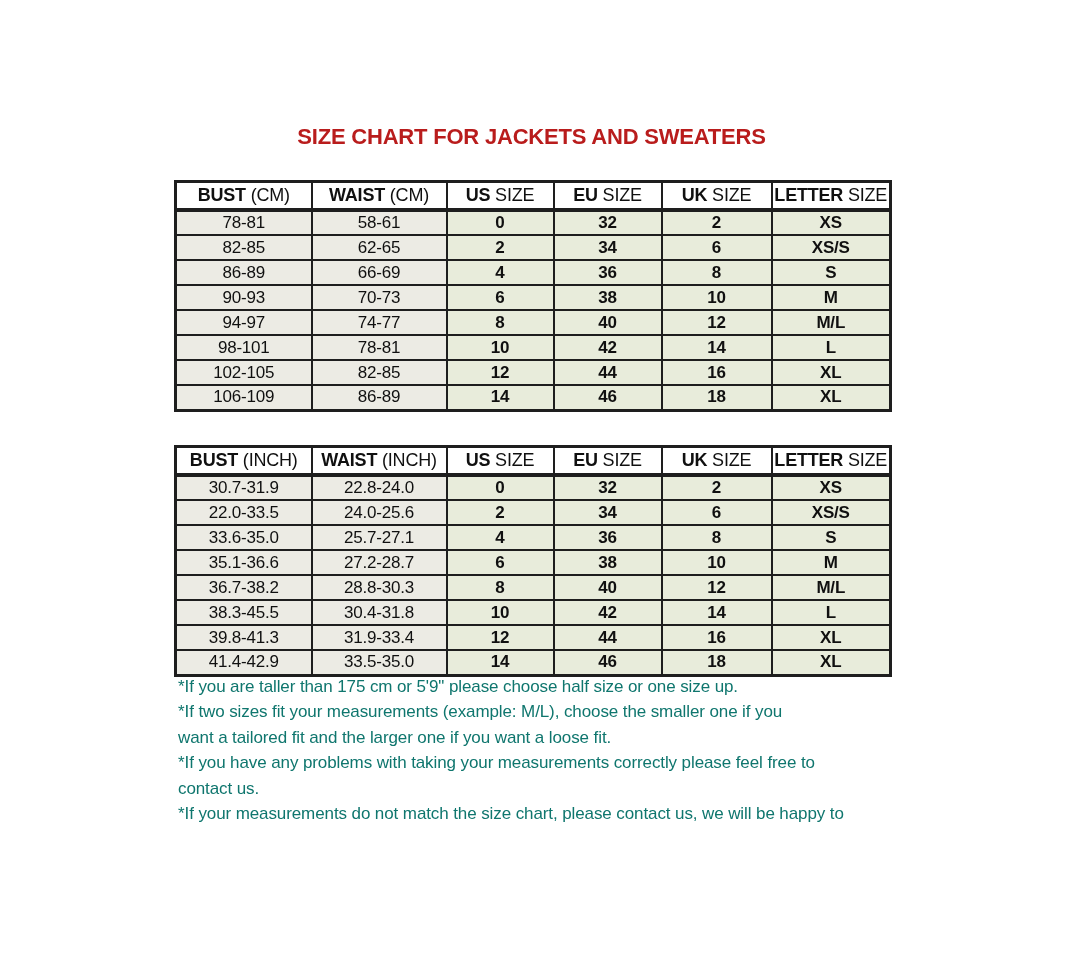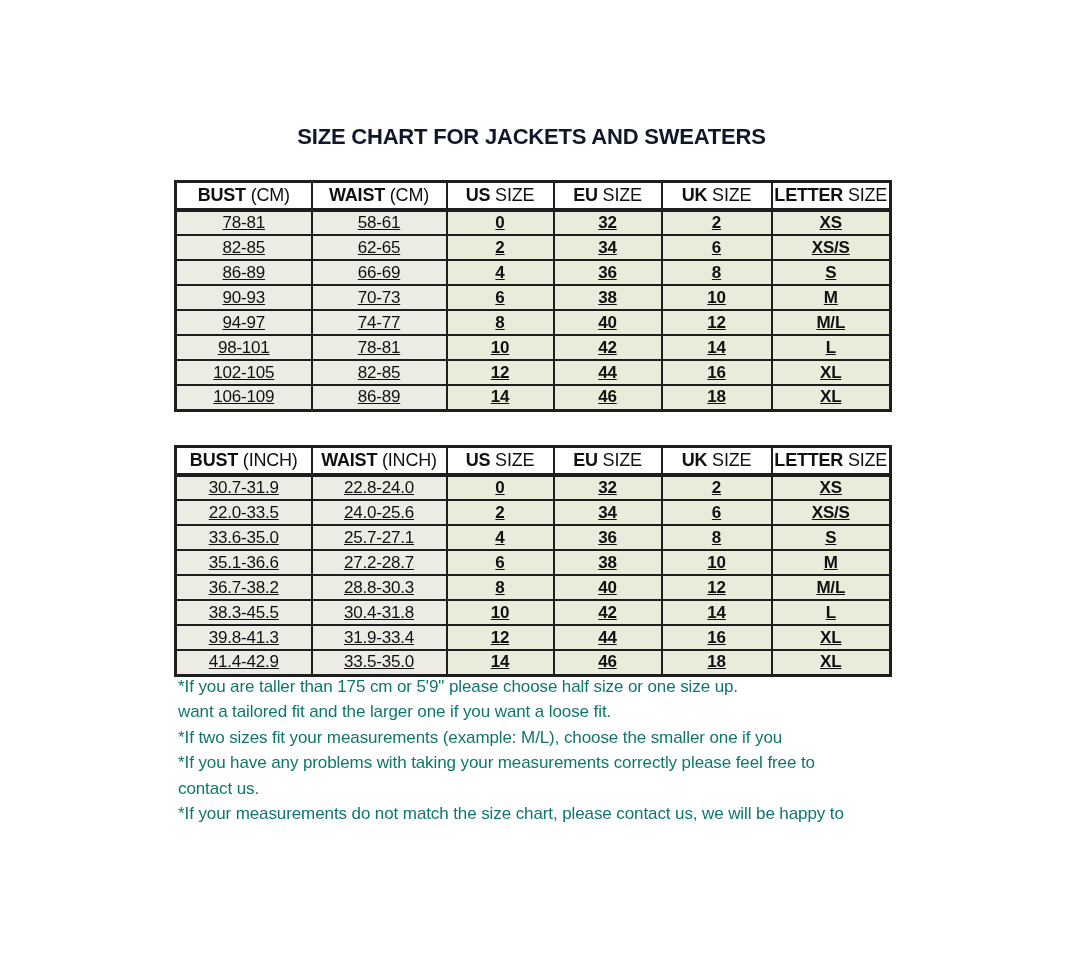--- a/index.html
+++ b/index.html
@@ -14,21 +14,21 @@
   }
   .title {
     position: absolute;
     left: 174px;
     top: 124px;
     width: 715px;
     text-align: center;
     font-weight: 700;
     font-size: 22px;
     letter-spacing: -0.2px;
-    color: #0f172a;
+    color: #b91c1c;
   }
   .size-table {
     position: absolute;
     left: 174px;
     width: 715px;
     border-collapse: collapse;
     table-layout: fixed;
     border: 3px solid var(--border, #1e1e1e);
   }
   .table-cm   { top: 180px; padding-left: 46px; }
@@ -43,21 +43,21 @@
   }
   thead th {
     height: 25px;
     background: var(--header-bg, #ffffff);
     font-weight: 400;
     font-size: 18px;
     border-bottom: 4px solid var(--border, #1e1e1e);
     letter-spacing: -0.2px;
   }
   thead th .hdr-strong { font-weight: 700; }
-  tbody tr { height: 25px; text-decoration: underline; }
+  tbody tr { height: 25px; }
   tbody td { font-size: 17px; letter-spacing: -0.2px; }
   td.measure { background: var(--measure-bg, #ecebe4); font-weight: 400; }
   td.size    { background: var(--size-bg, #e8ecdb);  font-weight: 700; }
   .notes {
     position: absolute;
     left: 178px;
     top: 674px;
     width: 745px;
     font-size: 17px;
     line-height: 25.4px;
@@ -241,20 +241,20 @@
           <td class="size">14</td>
           <td class="size">46</td>
           <td class="size">18</td>
           <td class="size">XL</td>
         </tr>
       </tbody>
   </table>
 
   <div class="notes">
       <div>*If you are taller than 175 cm or 5'9" please choose half size or one size up.</div>
+      <div>*If two sizes fit your measurements (example: M/L), choose the smaller one if you</div>
       <div>want a tailored fit and the larger one if you want a loose fit.</div>
-      <div>*If two sizes fit your measurements (example: M/L), choose the smaller one if you</div>
       <div>*If you have any problems with taking your measurements correctly please feel free to</div>
       <div>contact us.</div>
       <div>*If your measurements do not match the size chart, please contact us, we will be happy to</div>
     </div>
 
 </div>
 
 </body></html>

